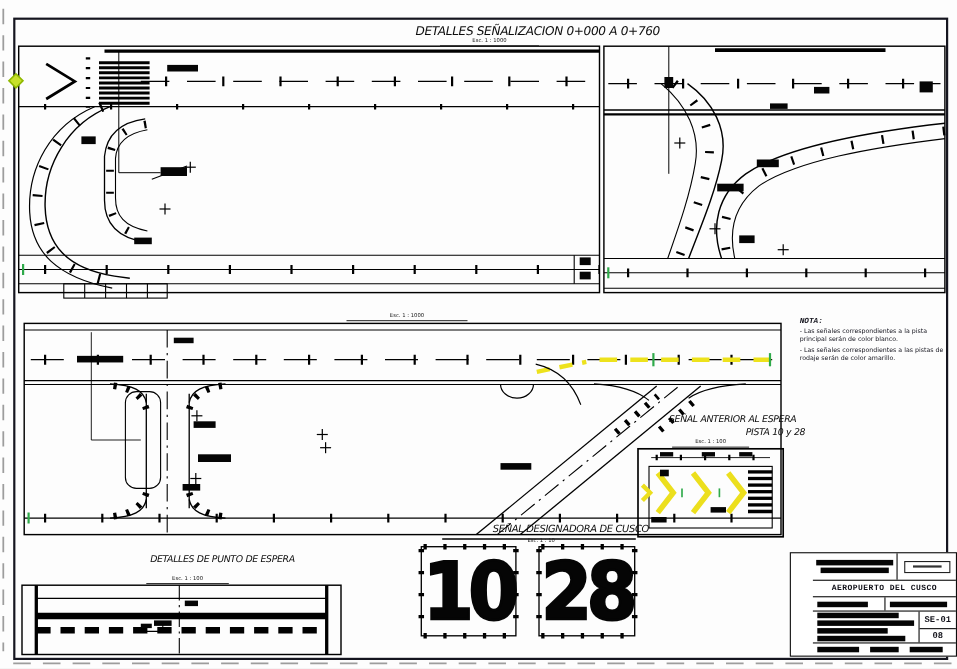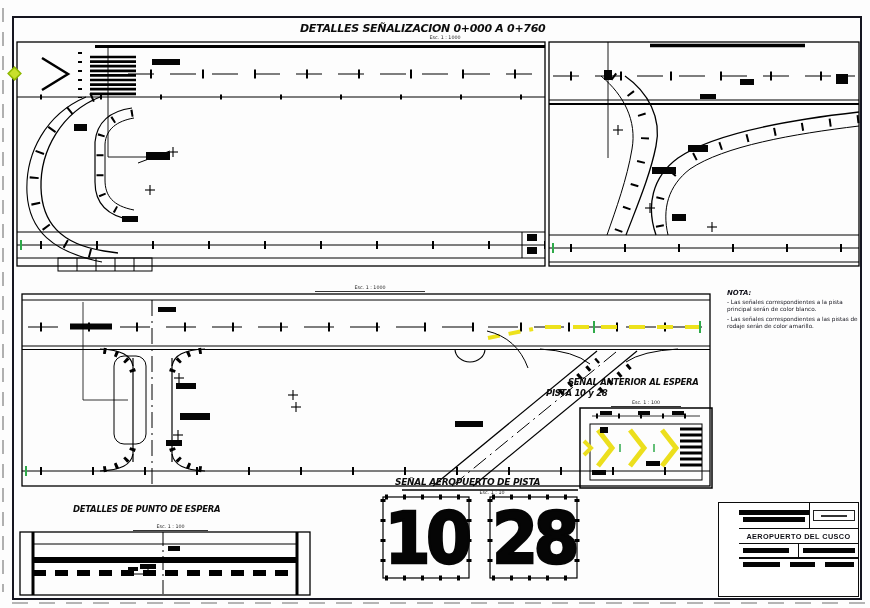--- a/index.html
+++ b/index.html
@@ -1,46 +1,46 @@
 <!DOCTYPE html>
 <html><head>
 <meta charset="utf-8">
 <style>
   html,body{margin:0;padding:0;background:#e8e8e8;}
   #page{position:relative;width:870px;height:608px;background:#fdfdfd;overflow:hidden;
         font-family:"Liberation Sans",sans-serif;color:#111;}
   #cad{position:absolute;left:0;top:0;}
   .t{position:absolute;}
-  .cadtitle{font-family:"DejaVu Sans",sans-serif;font-style:italic;font-weight:bold;
-            text-align:left;color:#0d0d0d;letter-spacing:-0.3px;}
+  .cadtitle{font-family:"DejaVu Sans",sans-serif;font-style:italic;font-weight:normal;
+            text-align:right;color:#0d0d0d;letter-spacing:-0.3px;}
   .scale{font-family:"DejaVu Sans",sans-serif;font-size:4.8px;text-align:center;color:#222;
          border-bottom:1px solid #333;padding-bottom:1px;}
   .top-title{left:300px;top:22px;width:300px;font-size:11px;}
   .top-scale{left:400px;top:35px;width:90px;}
   .mid-title{left:235px;top:272px;width:270px;font-size:10.5px;}
   .mid-scale{left:315px;top:285px;width:110px;}
   .umbral-t1{left:568px;top:377px;width:156px;font-size:8.5px;}
-  .umbral-t2{left:546px;top:388px;width:156px;font-size:8.5px;}
+  .umbral-t2{left:576px;top:388px;width:156px;font-size:8.5px;}
   .umbral-scale{left:611px;top:400px;width:70px;}
   .desig-title{left:395px;top:477px;width:195px;font-size:9px;}
   .desig-scale{left:457px;top:490px;width:70px;border-bottom:none;}
   .espera-title{left:73px;top:504px;width:195px;font-size:8.5px;}
   .espera-scale{left:133px;top:524px;width:75px;}
   .nota{left:727px;top:289px;width:131px;font-family:"DejaVu Sans",sans-serif;color:#16161f;}
-  .nota-title{font-size:7px;font-weight:bold;font-style:italic;margin-bottom:2px;}
+  .nota-title{font-size:7px;font-weight:bold;font-style:italic;margin-bottom:2px;font-family:Liberation Mono, monospace;}
   .nota-item{font-size:5.7px;line-height:1.3;margin-bottom:2px;}
   .digits{display:flex;align-items:center;justify-content:center;
           font-family:"DejaVu Sans",sans-serif;font-weight:900;color:#050505;
           font-size:72px;letter-spacing:-5px;-webkit-text-stroke:2.5px #050505;
           transform:scaleX(0.92);line-height:1;}
   .d1{left:384px;top:498px;width:84px;height:79px;}
   .d2{left:491px;top:498px;width:85px;height:79px;}
   
-  .tb{left:718px;top:502px;width:141px;height:95px;border:1.6px solid #0c0c0c;background:#fff;
-      display:flex;flex-direction:column;font-family:Liberation Sans, sans-serif;box-sizing:border-box;padding-left:20px;}
+  .tb{left:718px;top:502px;width:152px;height:95px;border:1.6px solid #0c0c0c;background:#fff;
+      display:flex;flex-direction:column;font-family:Liberation Mono, monospace;box-sizing:border-box;padding-left:20px;}
   .tb .bar{background:#050505;height:5px;margin:1px 0;}
   .tb-r1{height:25px;display:flex;border-bottom:1.4px solid #0c0c0c;}
   .tb-logo{flex:1.45;border-right:1.2px solid #0c0c0c;display:flex;flex-direction:column;
            align-items:center;justify-content:center;}
   .tb-stamp{flex:1;display:flex;align-items:center;justify-content:center;}
   .stamp-box{width:40px;height:9px;border:1px solid #222;display:flex;align-items:center;justify-content:center;}
   .stamp-box i{display:block;width:26px;height:2px;background:#333;}
   .tb-r2{height:14px;display:flex;align-items:center;justify-content:center;
          font-size:7.3px;font-weight:bold;letter-spacing:0.4px;border-bottom:1.4px solid #0c0c0c;color:#101018;}
   .tb-r3{height:13px;display:flex;border-bottom:1.2px solid #0c0c0c;}
@@ -298,21 +298,21 @@
   <div class="t nota">
     <div class="nota-title">NOTA:</div>
     <div class="nota-item">- Las señales correspondientes a la pista principal serán de color blanco.</div>
     <div class="nota-item">- Las señales correspondientes a las pistas de rodaje serán de color amarillo.</div>
   </div>
 
   <div class="t cadtitle umbral-t1">SEÑAL ANTERIOR AL ESPERA</div>
   <div class="t cadtitle umbral-t2">PISTA 10 y 28</div>
   <div class="t scale umbral-scale">Esc. 1 : 100</div>
 
-  <div class="t cadtitle desig-title">SEÑAL AEROPUERTO DE PISTA</div>
+  <div class="t cadtitle desig-title">SEÑAL DESIGNADORA DE CUSCO</div>
   <div class="t scale desig-scale">Esc. 1 : 10</div>
   <div class="t digits d1">10</div>
   <div class="t digits d2">28</div>
 
   <div class="t cadtitle espera-title">DETALLES DE PUNTO DE ESPERA</div>
   <div class="t scale espera-scale">Esc. 1 : 100</div>
 
   <div class="t tb">
     <div class="tb-r1">
       <div class="tb-logo">
@@ -327,20 +327,32 @@
     </div>
     <div class="tb-r2">AEROPUERTO DEL CUSCO</div>
     <div class="tb-r3">
       <div class="cell">
           <div class="bar" style="width:46px"></div>
         </div>
       <div class="cell">
           <div class="bar" style="width:52px"></div>
         </div>
     </div>
+    <div class="tb-r4">
+      <div class="tb-left">
+        <div class="bar" style="width:74px"></div>
+        <div class="bar" style="width:88px"></div>
+        <div class="bar" style="width:64px"></div>
+        <div class="bar" style="width:80px"></div>
+      </div>
+      <div class="tb-right">
+        <div class="tb-code">SE-01</div>
+        <div class="tb-num">08</div>
+      </div>
+    </div>
     <div class="tb-r5">
       <div class="bar" style="width:38px"></div>
       <div class="bar" style="width:26px"></div>
       <div class="bar" style="width:30px"></div>
     </div>
   </div>
 
 </div>
 
 </body></html>

